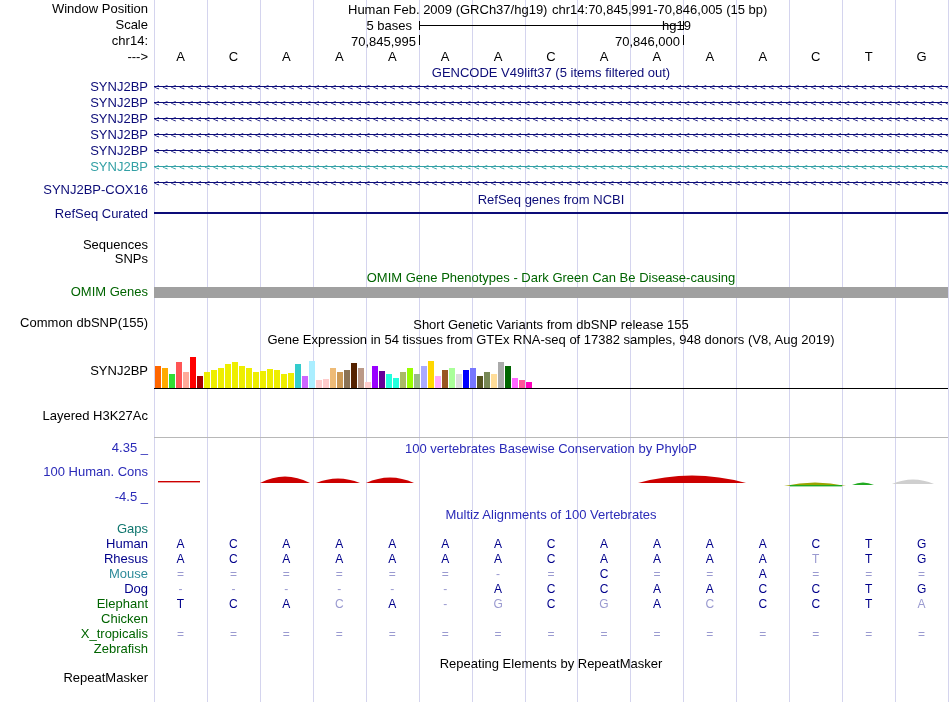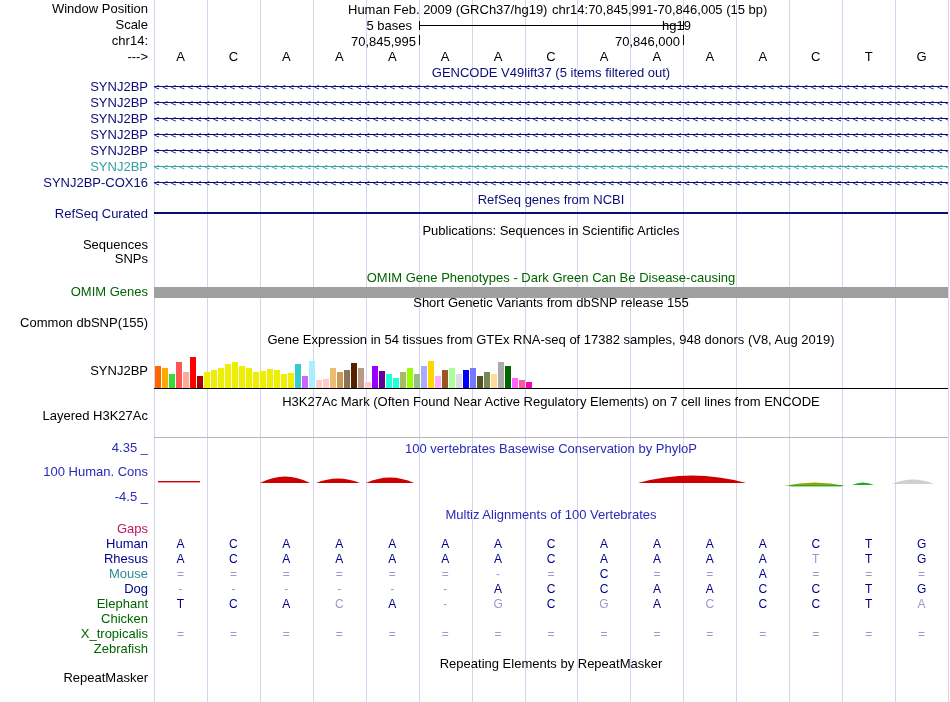--- a/index.html
+++ b/index.html
@@ -69,21 +69,21 @@
     </div>
 
   <div class="tt navy" style="top:66px">GENCODE V49lift37 (5 items filtered out)</div>
   <div id="gencode-labels">
       <div class="sl" style="top: 80px; color: rgb(12, 12, 120);">SYNJ2BP</div>
       <div class="sl" style="top: 96px; color: rgb(12, 12, 120);">SYNJ2BP</div>
       <div class="sl" style="top: 112px; color: rgb(12, 12, 120);">SYNJ2BP</div>
       <div class="sl" style="top: 128px; color: rgb(12, 12, 120);">SYNJ2BP</div>
       <div class="sl" style="top: 144px; color: rgb(12, 12, 120);">SYNJ2BP</div>
       <div class="sl" style="top: 160px; color: rgb(51, 160, 165);">SYNJ2BP</div>
-      <div class="sl" style="top: 176px; color: rgb(12, 12, 120); text-align: right;">SYNJ2BP-COX16</div>
+      <div class="sl" style="top: 183px; color: rgb(12, 12, 120); text-align: right;">SYNJ2BP-COX16</div>
     </div>
   <div id="gencode-rows">
       <div class="gene-row" style="top: 81px; color: rgb(12, 12, 120);">
         <div class="gene-line"></div>
         <div class="gene-arrows">&lt;&lt;&lt;&lt;&lt;&lt;&lt;&lt;&lt;&lt;&lt;&lt;&lt;&lt;&lt;&lt;&lt;&lt;&lt;&lt;&lt;&lt;&lt;&lt;&lt;&lt;&lt;&lt;&lt;&lt;&lt;&lt;&lt;&lt;&lt;&lt;&lt;&lt;&lt;&lt;&lt;&lt;&lt;&lt;&lt;&lt;&lt;&lt;&lt;&lt;&lt;&lt;&lt;&lt;&lt;&lt;&lt;&lt;&lt;&lt;&lt;&lt;&lt;&lt;&lt;&lt;&lt;&lt;&lt;&lt;&lt;&lt;&lt;&lt;&lt;&lt;&lt;&lt;&lt;&lt;&lt;&lt;&lt;&lt;&lt;&lt;&lt;&lt;&lt;&lt;&lt;&lt;&lt;&lt;&lt;&lt;</div>
       </div>
       <div class="gene-row" style="top: 97px; color: rgb(12, 12, 120);">
         <div class="gene-line"></div>
         <div class="gene-arrows">&lt;&lt;&lt;&lt;&lt;&lt;&lt;&lt;&lt;&lt;&lt;&lt;&lt;&lt;&lt;&lt;&lt;&lt;&lt;&lt;&lt;&lt;&lt;&lt;&lt;&lt;&lt;&lt;&lt;&lt;&lt;&lt;&lt;&lt;&lt;&lt;&lt;&lt;&lt;&lt;&lt;&lt;&lt;&lt;&lt;&lt;&lt;&lt;&lt;&lt;&lt;&lt;&lt;&lt;&lt;&lt;&lt;&lt;&lt;&lt;&lt;&lt;&lt;&lt;&lt;&lt;&lt;&lt;&lt;&lt;&lt;&lt;&lt;&lt;&lt;&lt;&lt;&lt;&lt;&lt;&lt;&lt;&lt;&lt;&lt;&lt;&lt;&lt;&lt;&lt;&lt;&lt;&lt;&lt;&lt;&lt;</div>
       </div>
@@ -106,29 +106,28 @@
       <div class="gene-row" style="top: 177px; color: rgb(12, 12, 120);">
         <div class="gene-line"></div>
         <div class="gene-arrows">&lt;&lt;&lt;&lt;&lt;&lt;&lt;&lt;&lt;&lt;&lt;&lt;&lt;&lt;&lt;&lt;&lt;&lt;&lt;&lt;&lt;&lt;&lt;&lt;&lt;&lt;&lt;&lt;&lt;&lt;&lt;&lt;&lt;&lt;&lt;&lt;&lt;&lt;&lt;&lt;&lt;&lt;&lt;&lt;&lt;&lt;&lt;&lt;&lt;&lt;&lt;&lt;&lt;&lt;&lt;&lt;&lt;&lt;&lt;&lt;&lt;&lt;&lt;&lt;&lt;&lt;&lt;&lt;&lt;&lt;&lt;&lt;&lt;&lt;&lt;&lt;&lt;&lt;&lt;&lt;&lt;&lt;&lt;&lt;&lt;&lt;&lt;&lt;&lt;&lt;&lt;&lt;&lt;&lt;&lt;&lt;</div>
       </div>
     </div>
 
   <div class="tt navy" style="top:193px">RefSeq genes from NCBI</div>
   <div class="sl navy" style="top:207px">RefSeq Curated</div>
   <div class="hline" style="top:212px;height:2px;background:#0c0c78"></div>
 
-  <div class="tt" style="top:224px">Publications: Sequences in Scientific Articles</div>
   <div class="sl" style="top:238px">Sequences</div>
   <div class="sl" style="top:252px">SNPs</div>
 
   <div class="tt green" style="top:271px">OMIM Gene Phenotypes - Dark Green Can Be Disease-causing</div>
   <div class="sl green" style="top:285px">OMIM Genes</div>
   <div class="hline" style="top:287px;height:11px;background:#a0a0a0"></div>
 
-  <div class="tt" style="top:296px">Short Genetic Variants from dbSNP release 155</div>
+  <div class="tt" style="top:318px">Short Genetic Variants from dbSNP release 155</div>
   <div class="sl" style="top:316px">Common dbSNP(155)</div>
 
   <div class="tt" style="top:333px">Gene Expression in 54 tissues from GTEx RNA-seq of 17382 samples, 948 donors (V8, Aug 2019)</div>
   <div class="sl" style="top:364px">SYNJ2BP</div>
   <div id="gtex-bars">
       <div class="gtex-bar" style="height: 22px; background: rgb(255, 102, 0);"></div>
       <div class="gtex-bar" style="height: 20px; background: rgb(255, 170, 0);"></div>
       <div class="gtex-bar" style="height: 14px; background: rgb(51, 221, 51);"></div>
       <div class="gtex-bar" style="height: 26px; background: rgb(255, 85, 85);"></div>
       <div class="gtex-bar" style="height: 16px; background: rgb(255, 170, 153);"></div>
@@ -177,21 +176,20 @@
       <div class="gtex-bar" style="height: 16px; background: rgb(119, 136, 85);"></div>
       <div class="gtex-bar" style="height: 14px; background: rgb(255, 221, 153);"></div>
       <div class="gtex-bar" style="height: 26px; background: rgb(170, 170, 170);"></div>
       <div class="gtex-bar" style="height: 22px; background: rgb(0, 102, 0);"></div>
       <div class="gtex-bar" style="height: 10px; background: rgb(255, 102, 255);"></div>
       <div class="gtex-bar" style="height: 8px; background: rgb(255, 85, 153);"></div>
       <div class="gtex-bar" style="height: 6px; background: rgb(255, 0, 187);"></div>
     </div>
   <div class="hline" style="top:388px;height:1px;background:#000"></div>
 
-  <div class="tt" style="top:395px">H3K27Ac Mark (Often Found Near Active Regulatory Elements) on 7 cell lines from ENCODE</div>
   <div class="sl" style="top:409px">Layered H3K27Ac</div>
   <div class="hline" style="top:437px;height:1px;background:#b8b8b8"></div>
 
   <div class="tt blue" style="top:442px">100 vertebrates Basewise Conservation by PhyloP</div>
   <div class="sl blue" style="top:441px">4.35 _</div>
   <div class="sl blue" style="top:465px">100 Human. Cons</div>
   <div class="sl blue" style="top:490px">-4.5 _</div>
   <svg id="cons-svg" style="position:absolute;left:154px;top:455px" width="794" height="50" viewBox="0 0 794 50">
       <rect x="4" y="26" width="42" height="1.4" fill="#cc0000"></rect>
       <path d="M 106 28 Q 131 15 156 28 Z" fill="#cc0000"></path>
@@ -199,21 +197,21 @@
       <path d="M 212 28 Q 236 17 260 28 Z" fill="#cc0000"></path>
       <path d="M 484 28 Q 538 13 592 28 Z" fill="#cc0000"></path>
       <path d="M 630 31 Q 661 24 692 31 Z" fill="#9aa400"></path>
       <rect x="636" y="30" width="52" height="1.4" fill="#22aa22"></rect>
       <path d="M 698 30 Q 709 25 720 30 Z" fill="#22aa22"></path>
       <path d="M 738 29 Q 759 20 780 29 Z" fill="#cfcfcf"></path>
     </svg>
 
   <div class="tt blue" style="top:508px">Multiz Alignments of 100 Vertebrates</div>
   <div id="multiz-labels">
-      <div class="sl" style="top: 522px; color: #be185d;">Gaps</div>
+      <div class="sl" style="top: 522px; color: #0f766e;">Gaps</div>
       <div class="sl" style="top: 537px; color: rgb(0, 0, 139);">Human</div>
       <div class="sl" style="top: 552px; color: rgb(0, 0, 139);">Rhesus</div>
       <div class="sl" style="top: 567px; color: rgb(46, 139, 153);">Mouse</div>
       <div class="sl" style="top: 582px; color: rgb(0, 0, 139);">Dog</div>
       <div class="sl" style="top: 597px; color: rgb(0, 100, 0);">Elephant</div>
       <div class="sl" style="top: 612px; color: rgb(0, 100, 0);">Chicken</div>
       <div class="sl" style="top: 627px; color: rgb(0, 100, 0);">X_tropicalis</div>
       <div class="sl" style="top: 642px; color: rgb(0, 100, 0);">Zebrafish</div>
     </div>
   <div id="multiz-rows">

